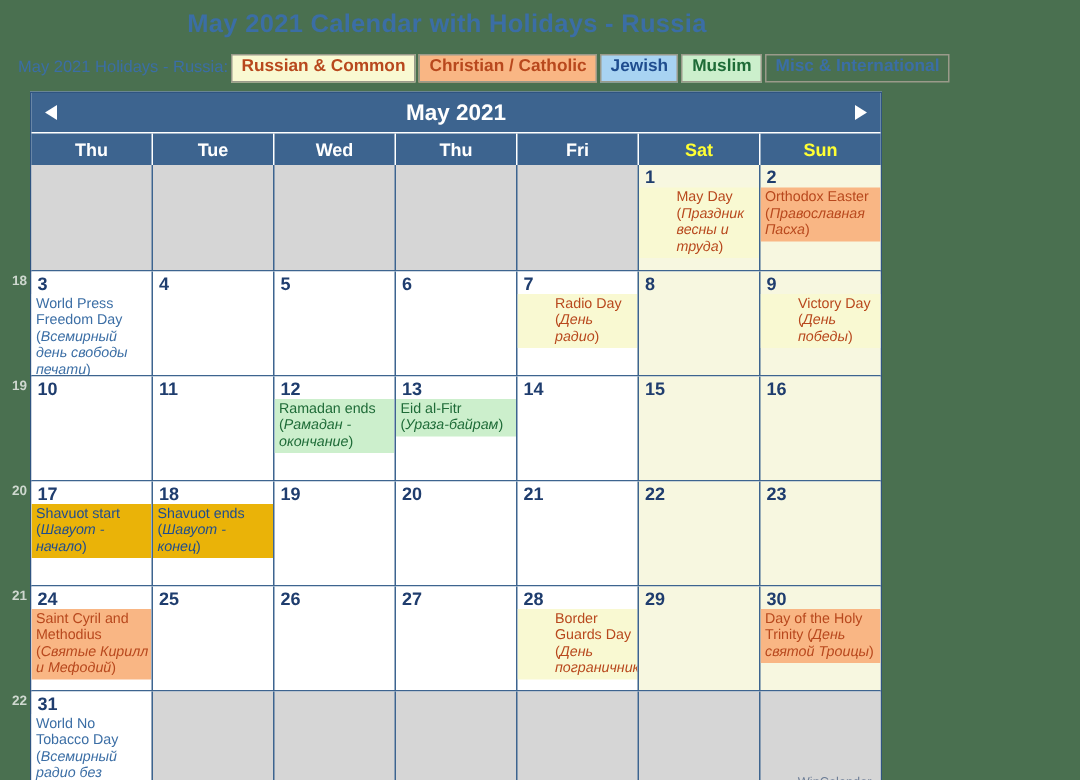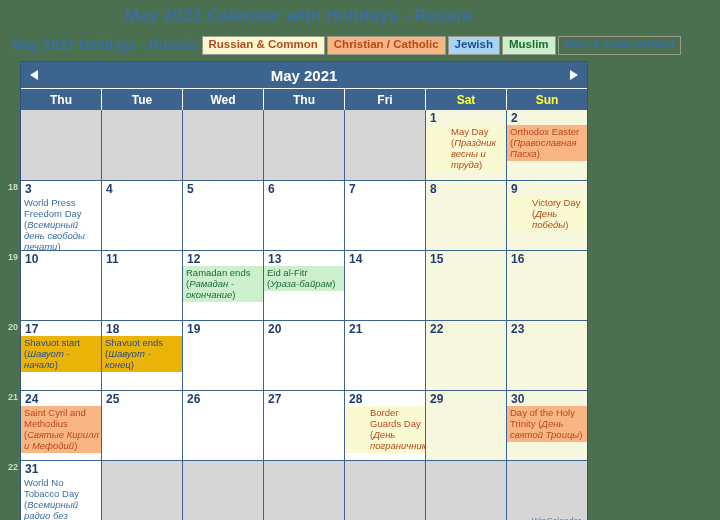--- a/index.html
+++ b/index.html
@@ -35,22 +35,22 @@
   
   .legend-row {
     height: 26px;
     display: flex;
     align-items: center;
     padding: 0 6px 0 12px;
     box-sizing: border-box;
   }
   .legend-caption {
     color: #3b6ea5;
-    font-size: 14px;
-    font-weight: bold;
+    font-size: 11px;
+    font-weight: normal;
     white-space: nowrap;
   }
   .legend-chips {
     margin-left: auto;
     display: flex;
     align-items: stretch;
     height: 19px;
   }
   .chip {
     display: flex;
@@ -252,20 +252,21 @@
             <div class="daynum">4</div>
           </div>
           <div class="day">
             <div class="daynum">5</div>
           </div>
           <div class="day">
             <div class="daynum">6</div>
           </div>
           <div class="day">
             <div class="daynum">7</div>
+            <div class="event ev-russian"><span>Radio Day (</span><i>День радио</i><span>)</span></div>
           </div>
           <div class="day weekend">
             <div class="daynum">8</div>
           </div>
           <div class="day weekend">
             <div class="daynum">9</div>
             <div class="event ev-russian"><span>Victory Day (</span><i>День победы</i><span>)</span></div>
           </div>
         </div>
         <div class="week">

